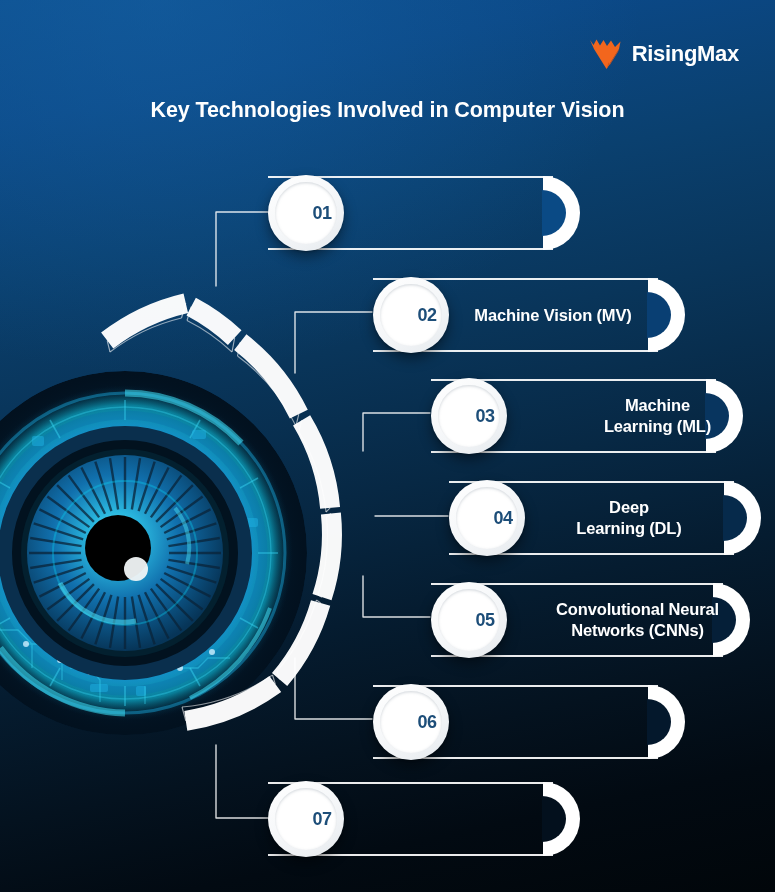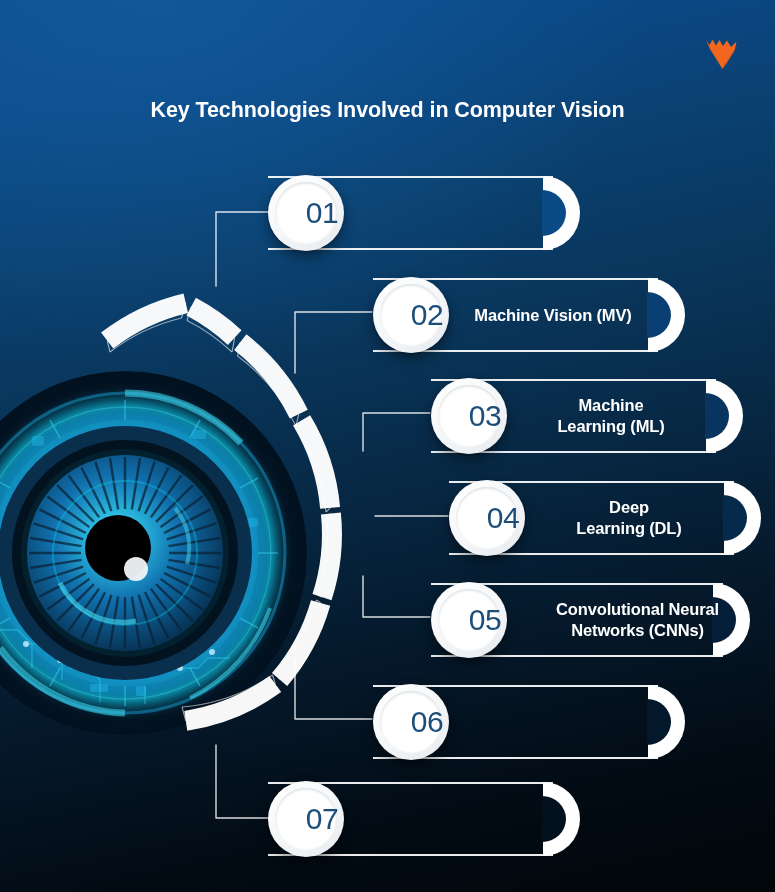--- a/index.html
+++ b/index.html
@@ -125,39 +125,40 @@
     content:"";
     position:absolute;
     left:7px;top:7px;right:7px;bottom:7px;
     border-radius:50%;
     background:#ffffff;
     box-shadow:inset 0 1px 3px rgba(120,135,150,0.35);
   }
   .badge-num{
     position:relative;
     color:#1d4e79;
-    font-size:30px;
-    font-weight:normal;
+    font-size:18px;
+    font-weight:bold;
     letter-spacing:-0.5px;
     margin-left:32px;
   }
 </style>
 </head>
 <body>
 
 <div id="stage">
 
   <div class="logo">
     <span class="logo-mark">
       <svg width="34" height="32" viewBox="0 0 34 32">
         <path d="M1 2 L4.5 7 L7.5 1.5 L11 7.5 L14.5 2 L18 8 L22 2.5 L26 9 L31.5 3.5
                  L30 11 L17.5 31 L5 11 Z" fill="#f2661d"></path>
         <path d="M17.5 31 L30 11 L29.2 13.5 L20.5 27.5 L19.5 24 L18.5 28 Z" fill="#d8551a"></path>
       </svg>
     </span>
+    <span class="logo-text">RisingMax</span>
   </div>
 
   <div class="title">Key Technologies Involved in Computer Vision</div>
 
   <div class="eye-wrap">
     <svg width="370" height="370" viewBox="0 0 370 370">
       <defs>
         <radialGradient id="eyeGlow" cx="50%" cy="50%" r="50%">
           <stop offset="0%" stop-color="#2fd8f5" stop-opacity="0.55"></stop>
           <stop offset="45%" stop-color="#12a6dd" stop-opacity="0.38"></stop>
@@ -372,21 +373,21 @@
     <div class="badge" style="left:0px;">
       <span class="badge-num">02</span>
     </div>
   </div>
 
   <div class="row" style="left:431px;top:379px;width:312px;">
     <div class="bar" style="width:285px;"></div>
     <div class="endcap" style="left:275px;">
       <div class="notch" style="left:-1px;background:#08355f;"></div>
     </div>
-    <div class="label" style="left:80px;width:200px;">
+    <div class="label" style="left:80px;width:200px;justify-content:flex-end;">
       <span style="white-space:pre-line;">Machine
 Learning (ML)</span>
     </div>
     <div class="badge" style="left:0px;">
       <span class="badge-num">03</span>
     </div>
   </div>
 
   <div class="row" style="left:449px;top:481px;width:312px;">
     <div class="bar" style="width:285px;"></div>

